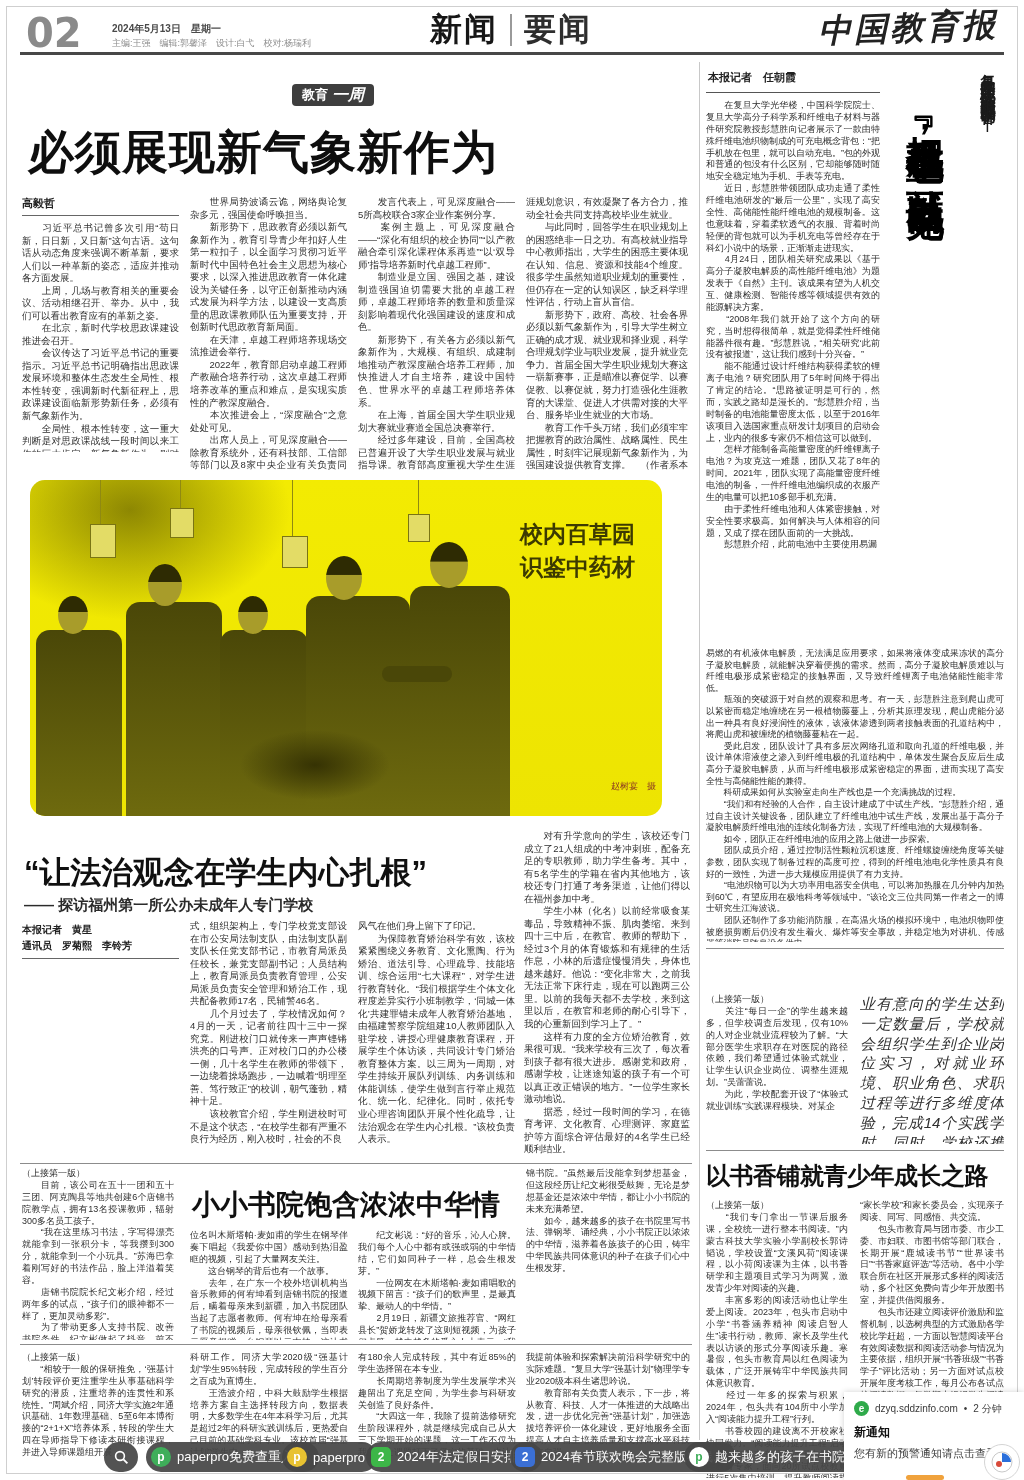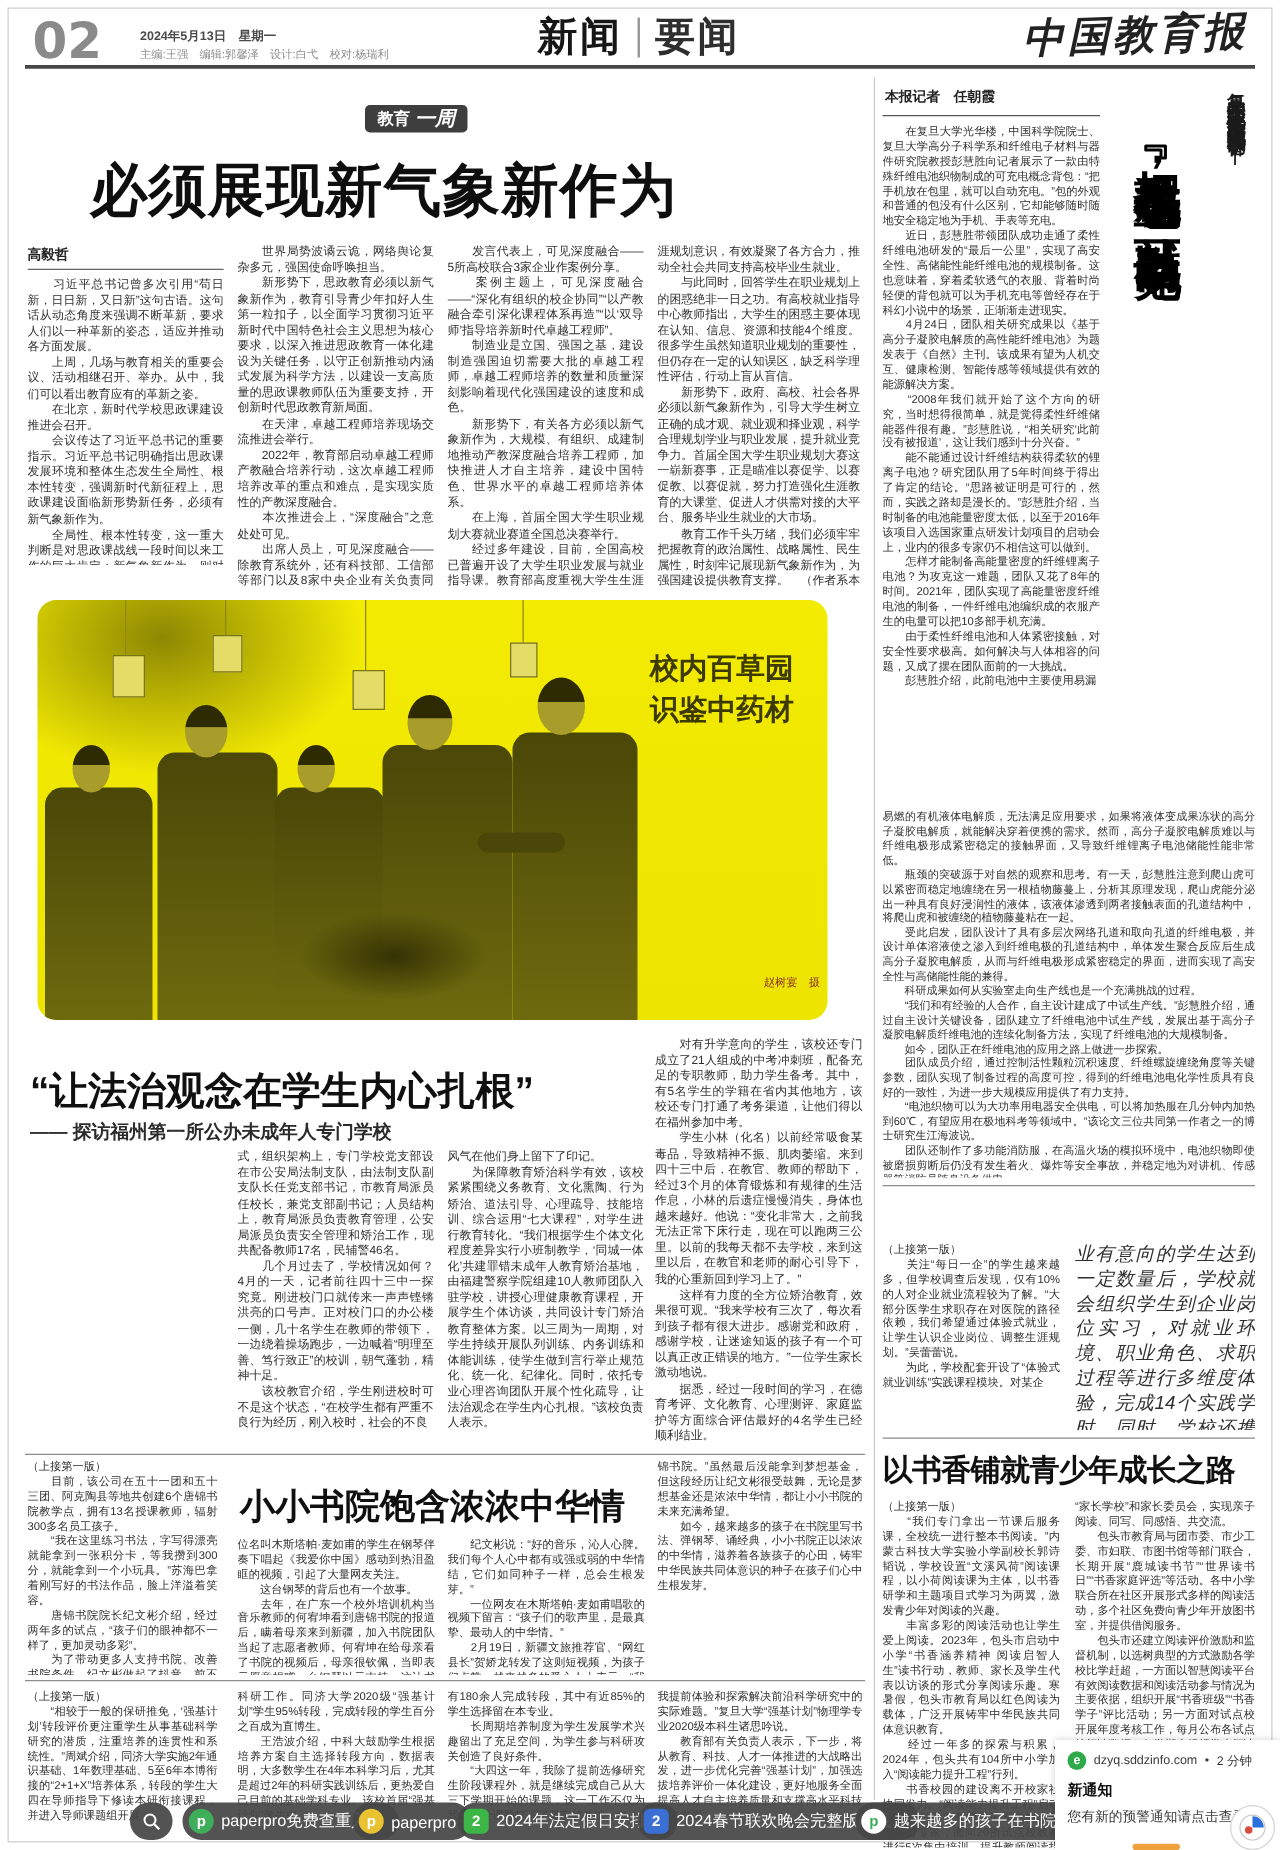--- a/index.html
+++ b/index.html
@@ -21,21 +21,21 @@
   .vdivider{left:699px;top:62px;width:1px;height:1378px;background:#c8c8c8;}
   
   .body-text{font-size:9.5px;line-height:1.32;color:#2f2f2f;text-align:justify;
              white-space:pre-wrap;overflow:hidden;}
   .rule{background:#8c8c8c;height:1px;}
   
   .badge{left:292px;top:84px;height:22px;background:#3e3e3e;border-radius:4px;
          display:flex;align-items:center;padding:0 10px;color:#fff;gap:4px;}
   .badge-prefix{font-size:13px;font-weight:bold;}
   .badge-script{font-size:16px;font-style:italic;font-family:"DejaVu Serif",serif;font-weight:bold;}
-  .lead-headline{left:28px;top:122px;font-size:46px;font-weight:900;color:#0e0e0e;letter-spacing:1px;margin-left:44px;}
+  .lead-headline{left:28px;top:122px;font-size:46px;font-weight:900;color:#0e0e0e;letter-spacing:1px;}
   .byline{font-size:11px;font-weight:bold;color:#222;padding-bottom:4px;border-bottom:1px solid #666;margin-bottom:6px;}
   
   #photo{left:30px;top:480px;width:632px;height:336px;overflow:hidden;
          background:linear-gradient(180deg,#f3eb02,#ede402);border-radius:15px;}
   .ph-vign{position:absolute;left:-60px;top:-80px;width:320px;height:220px;border-radius:50%;
            background:radial-gradient(closest-side,rgba(58,54,3,.55),rgba(58,54,3,0));}
   .ph-string{position:absolute;width:1px;background:#8f8912;top:0;}
   .ph-tag{position:absolute;background:#e3dc66;border:1px solid #7a7414;}
   .fig-head{position:absolute;border-radius:50%;
             background:linear-gradient(180deg,#2e2b03 42%,#a89c2a 43%);}
@@ -158,20 +158,24 @@
 识鉴中药材</div>
     <div class="ph-credit">赵树宴　摄</div>
   </div>
 
   <div class="abs body-text" style="left:524px;top:830px;width:166px;height:332px;">　　对有升学意向的学生，该校还专门成立了21人组成的中考冲刺班，配备充足的专职教师，助力学生备考。其中，有5名学生的学籍在省内其他地方，该校还专门打通了考务渠道，让他们得以在福州参加中考。
 　　学生小林（化名）以前经常吸食某毒品，导致精神不振、肌肉萎缩。来到四十三中后，在教官、教师的帮助下，经过3个月的体育锻炼和有规律的生活作息，小林的后遗症慢慢消失，身体也越来越好。他说：“变化非常大，之前我无法正常下床行走，现在可以跑两三公里。以前的我每天都不去学校，来到这里以后，在教官和老师的耐心引导下，我的心重新回到学习上了。”
 　　这样有力度的全方位矫治教育，效果很可观。“我来学校有三次了，每次看到孩子都有很大进步。感谢党和政府，感谢学校，让迷途知返的孩子有一个可以真正改正错误的地方。”一位学生家长激动地说。
 　　据悉，经过一段时间的学习，在德育考评、文化教育、心理测评、家庭监护等方面综合评估最好的4名学生已经顺利结业。</div>
   <div class="abs fazhi-headline">“让法治观念在学生内心扎根”</div>
   <div class="abs fazhi-subhead">—— 探访福州第一所公办未成年人专门学校</div>
+  <div class="abs" style="left:22px;top:922px;width:157px;">
+    <div class="byline" style="font-size:10px;white-space:pre-wrap;line-height:1.6;">本报记者　黄星
+通讯员　罗菊熙　李铃芳</div>
+  </div>
   <div class="abs body-text" style="left:190px;top:920px;width:157px;height:242px;">式，组织架构上，专门学校党支部设在市公安局法制支队，由法制支队副支队长任党支部书记，市教育局派员任校长，兼党支部副书记；人员结构上，教育局派员负责教育管理，公安局派员负责安全管理和矫治工作，现共配备教师17名，民辅警46名。
 　　几个月过去了，学校情况如何？4月的一天，记者前往四十三中一探究竟。刚进校门口就传来一声声铿锵洪亮的口号声。正对校门口的办公楼一侧，几十名学生在教师的带领下，一边绕着操场跑步，一边喊着“明理至善、笃行致正”的校训，朝气蓬勃，精神十足。
 　　该校教官介绍，学生刚进校时可不是这个状态，“在校学生都有严重不良行为经历，刚入校时，社会的不良</div>
   <div class="abs body-text" style="left:358px;top:920px;width:157px;height:242px;">风气在他们身上留下了印记。
 　　为保障教育矫治科学有效，该校紧紧围绕义务教育、文化熏陶、行为矫治、道法引导、心理疏导、技能培训、综合运用“七大课程”，对学生进行教育转化。“我们根据学生个体文化程度差异实行小班制教学，‘同城一体化’共建罪错未成年人教育矫治基地，由福建警察学院组建10人教师团队入驻学校，讲授心理健康教育课程，开展学生个体访谈，共同设计专门矫治教育整体方案。以三周为一周期，对学生持续开展队列训练、内务训练和体能训练，使学生做到言行举止规范化、统一化、纪律化。同时，依托专业心理咨询团队开展个性化疏导，让法治观念在学生内心扎根。”该校负责人表示。</div>
   <div class="abs rule" style="left:20px;top:1163px;width:672px;"></div>
 
   <div class="abs body-text" style="left:22px;top:1168px;width:152px;height:172px;font-size:9px;">（上接第一版）
 　　目前，该公司在五十一团和五十三团、阿克陶县等地共创建6个唐锦书院教学点，拥有13名授课教师，辐射300多名员工孩子。
 　　“我在这里练习书法，字写得漂亮就能拿到一张积分卡，等我攒到300分，就能拿到一个小玩具。”苏海巴拿着刚写好的书法作品，脸上洋溢着笑容。

